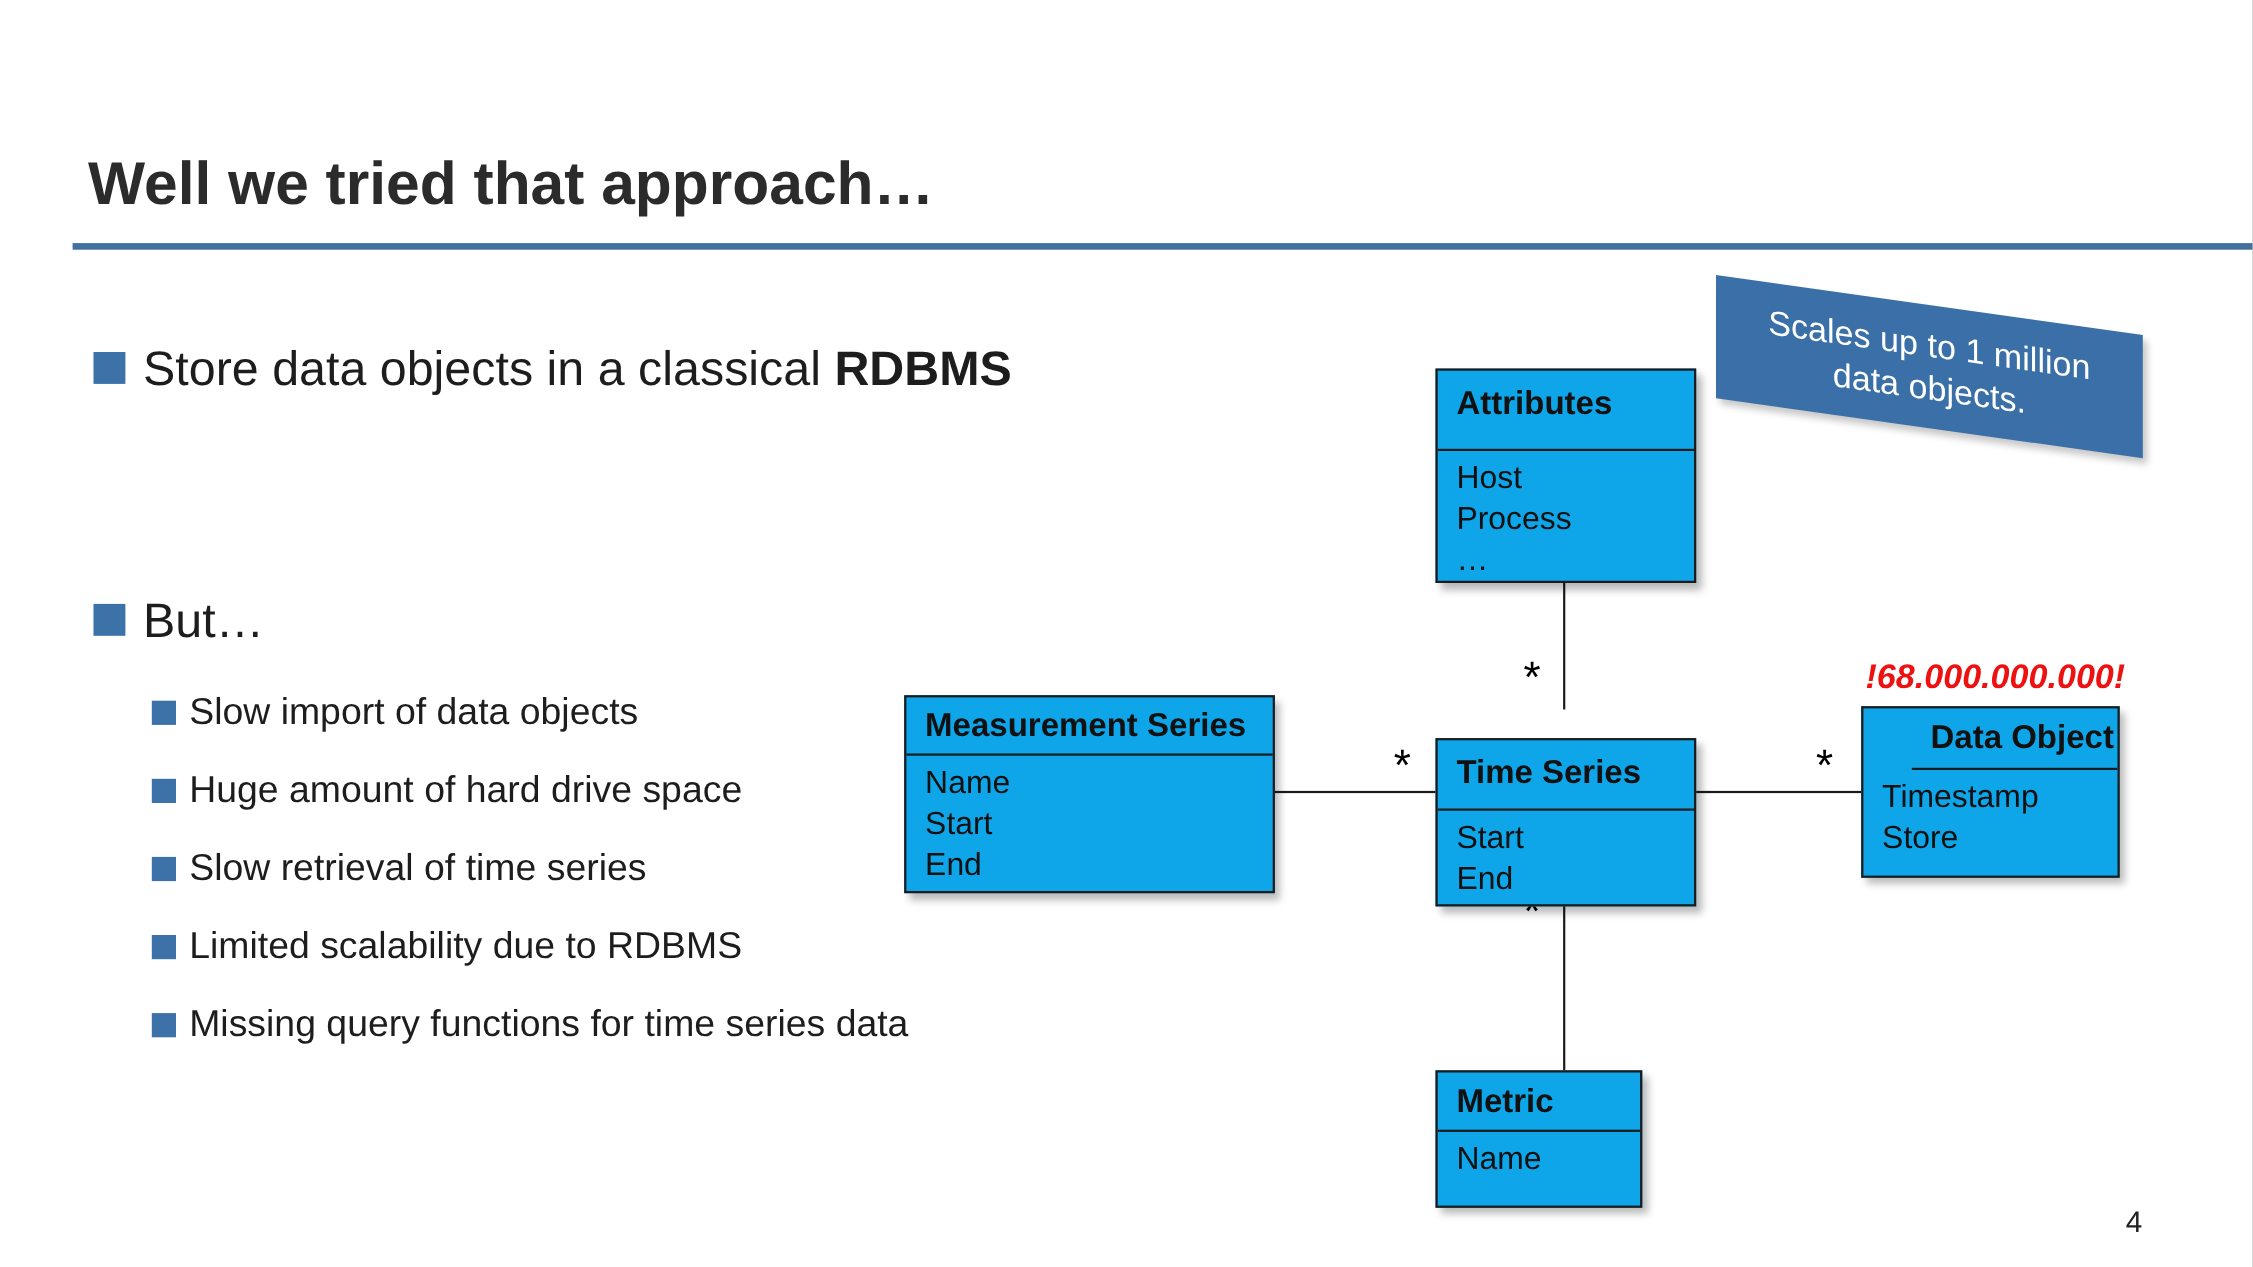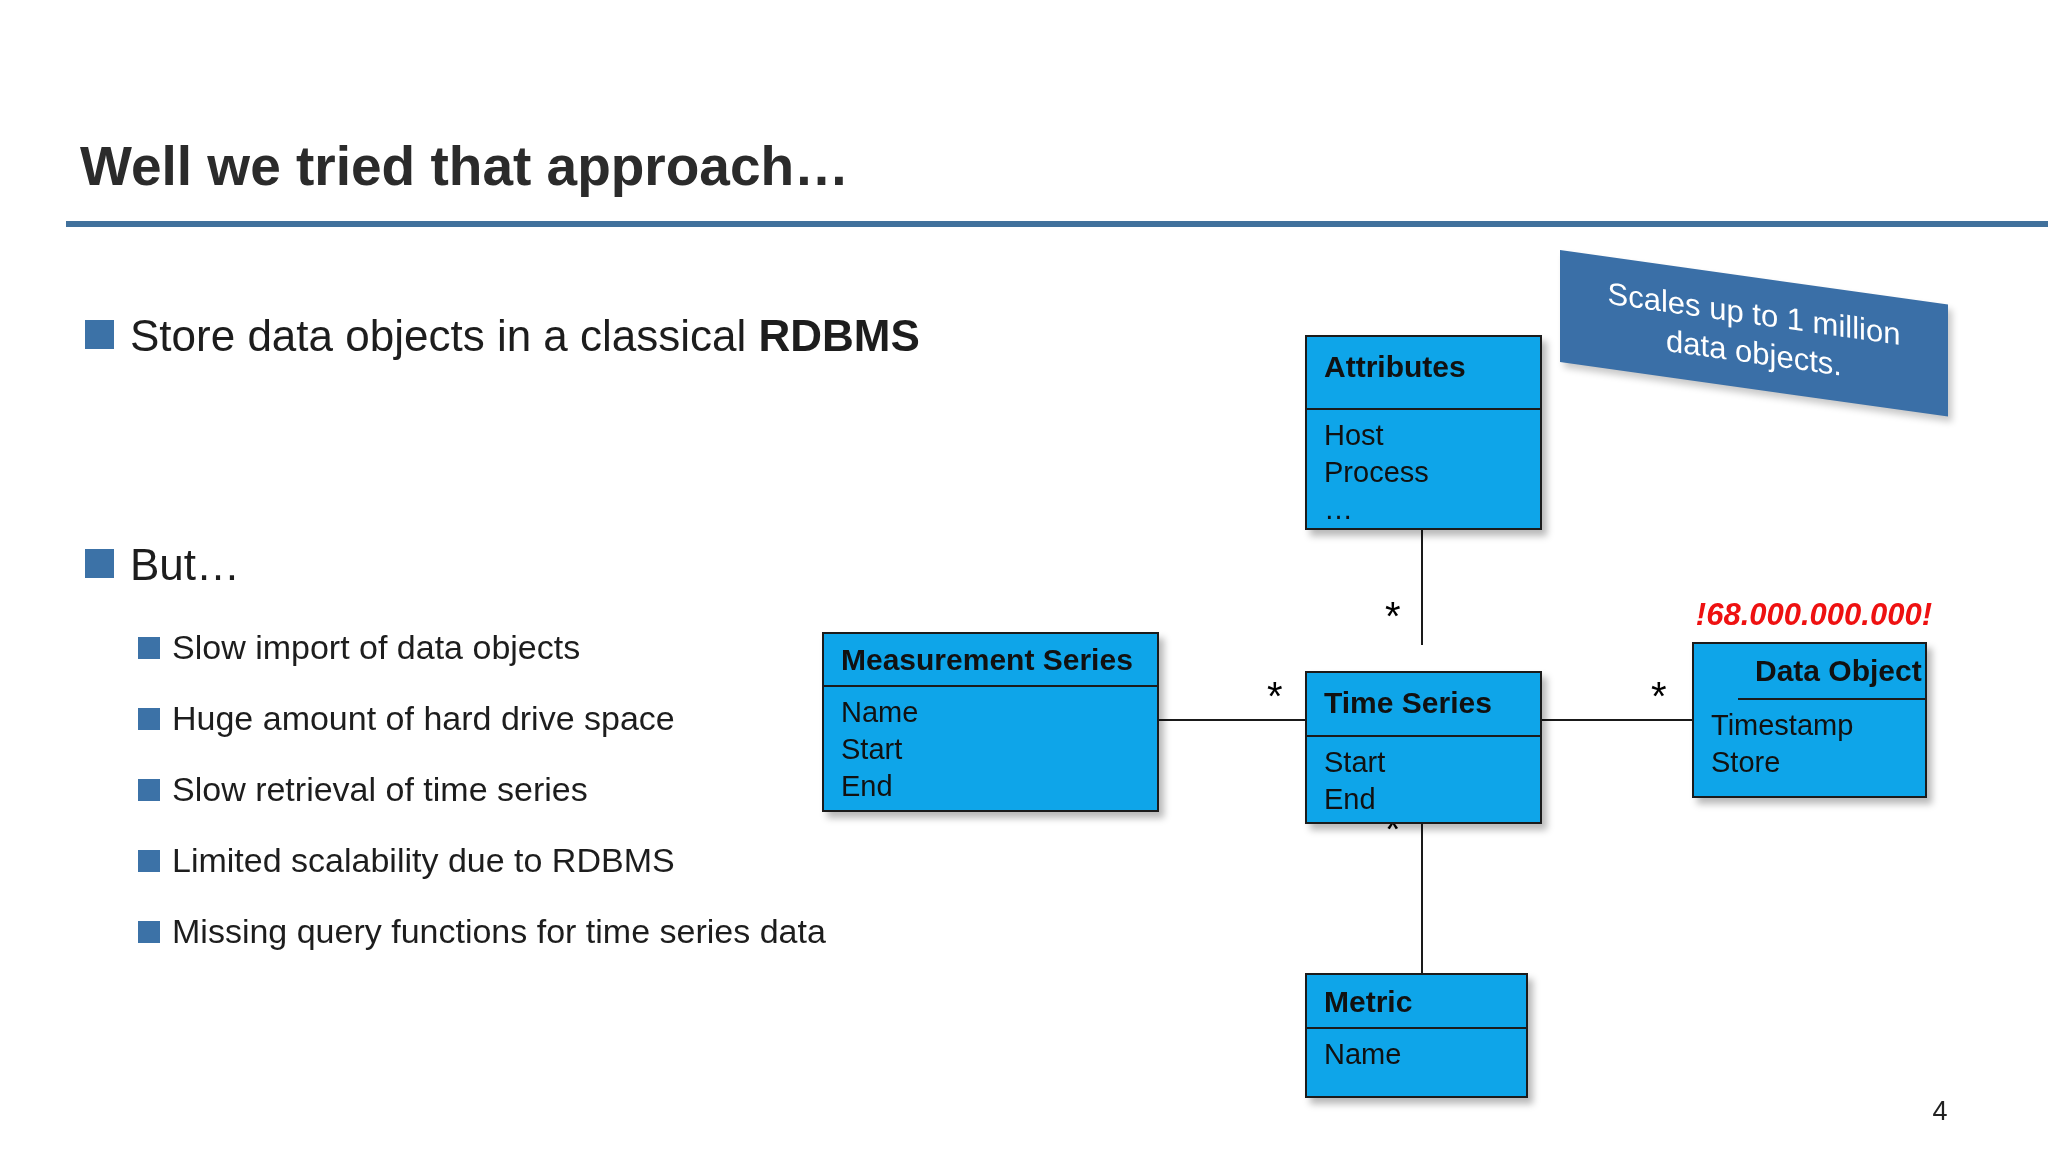--- a/index.html
+++ b/index.html
@@ -130,21 +130,21 @@
   </div>
 
   <div class="abs uml-box" style="left:1692px; top:642px; width:235px; height:156px;">
     <div class="uml-header" style="height:56px; padding-top:10px;margin-left:44px;">Data Object</div>
     <div class="uml-body">
       <div>Timestamp</div>
       <div>Store</div>
     </div>
   </div>
 
-  <div class="abs uml-box" style="left:1305px; top:973px; width:223px; height:125px;">
+  <div class="abs uml-box" style="left:1305px; top:973px; width:188px; height:125px;">
     <div class="uml-header" style="height:54px; padding-top:10px;">Metric</div>
     <div class="uml-body">
       <div>Name</div>
     </div>
   </div>
 
   <div class="abs pagenum">4</div>
 
 </div>
 

